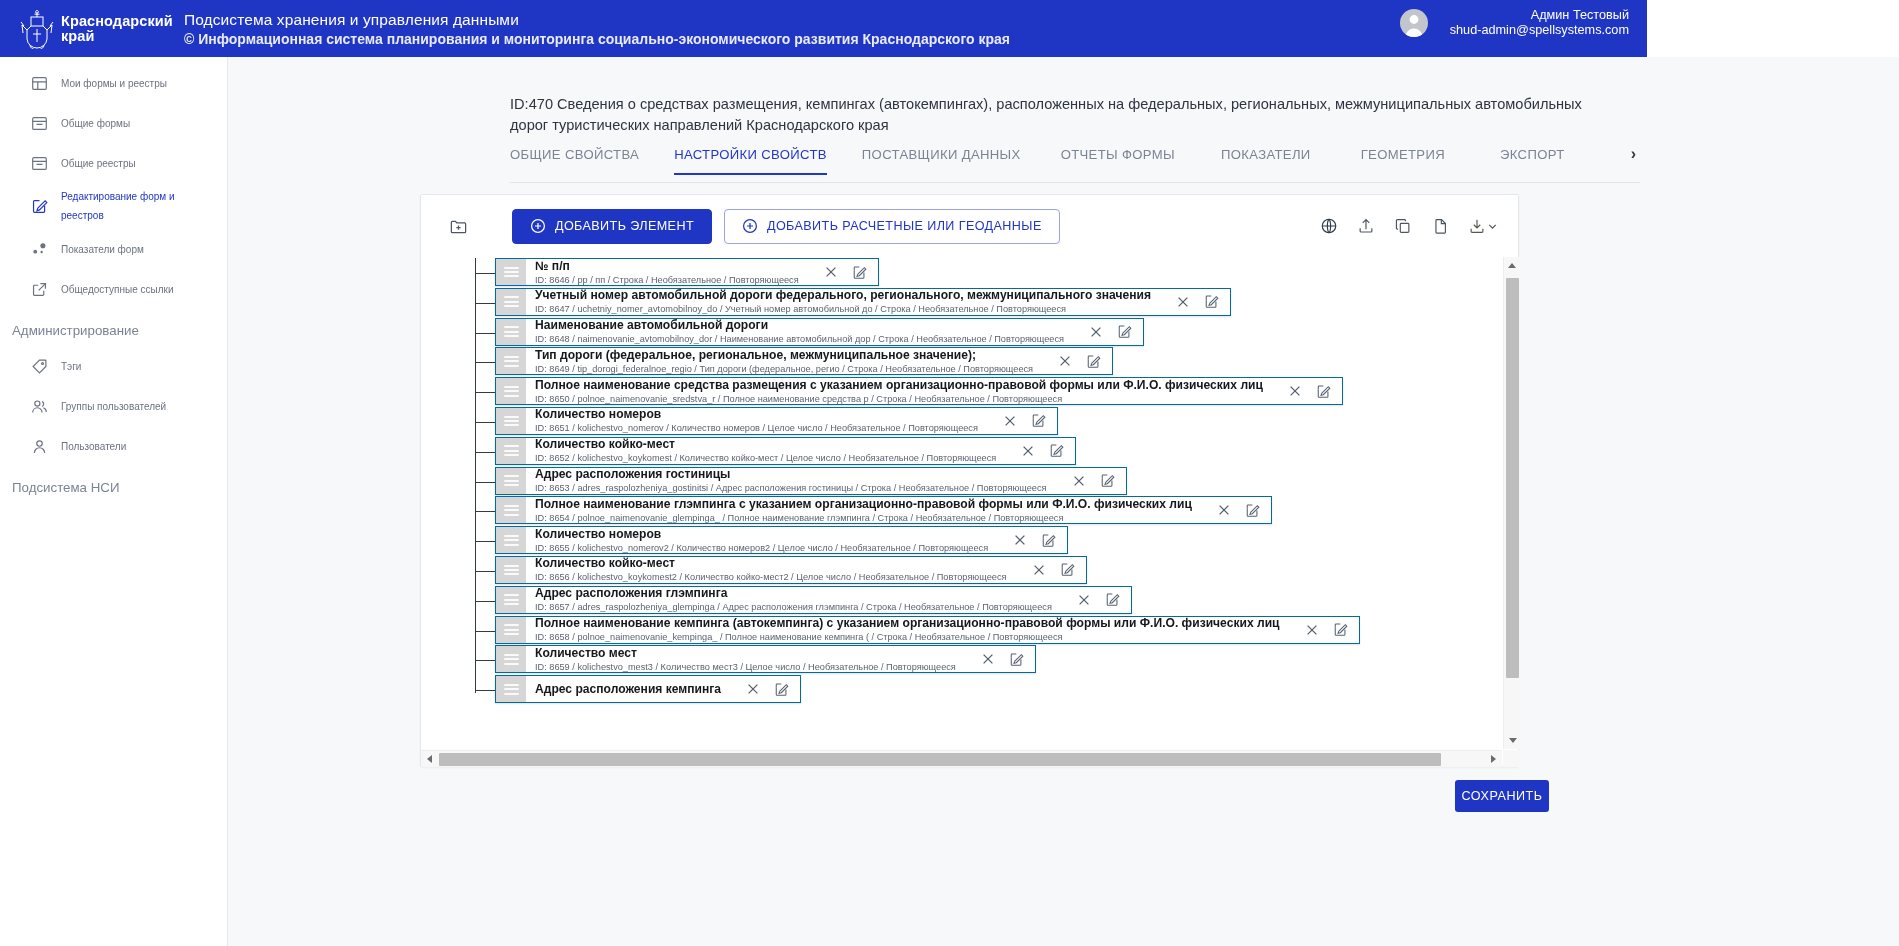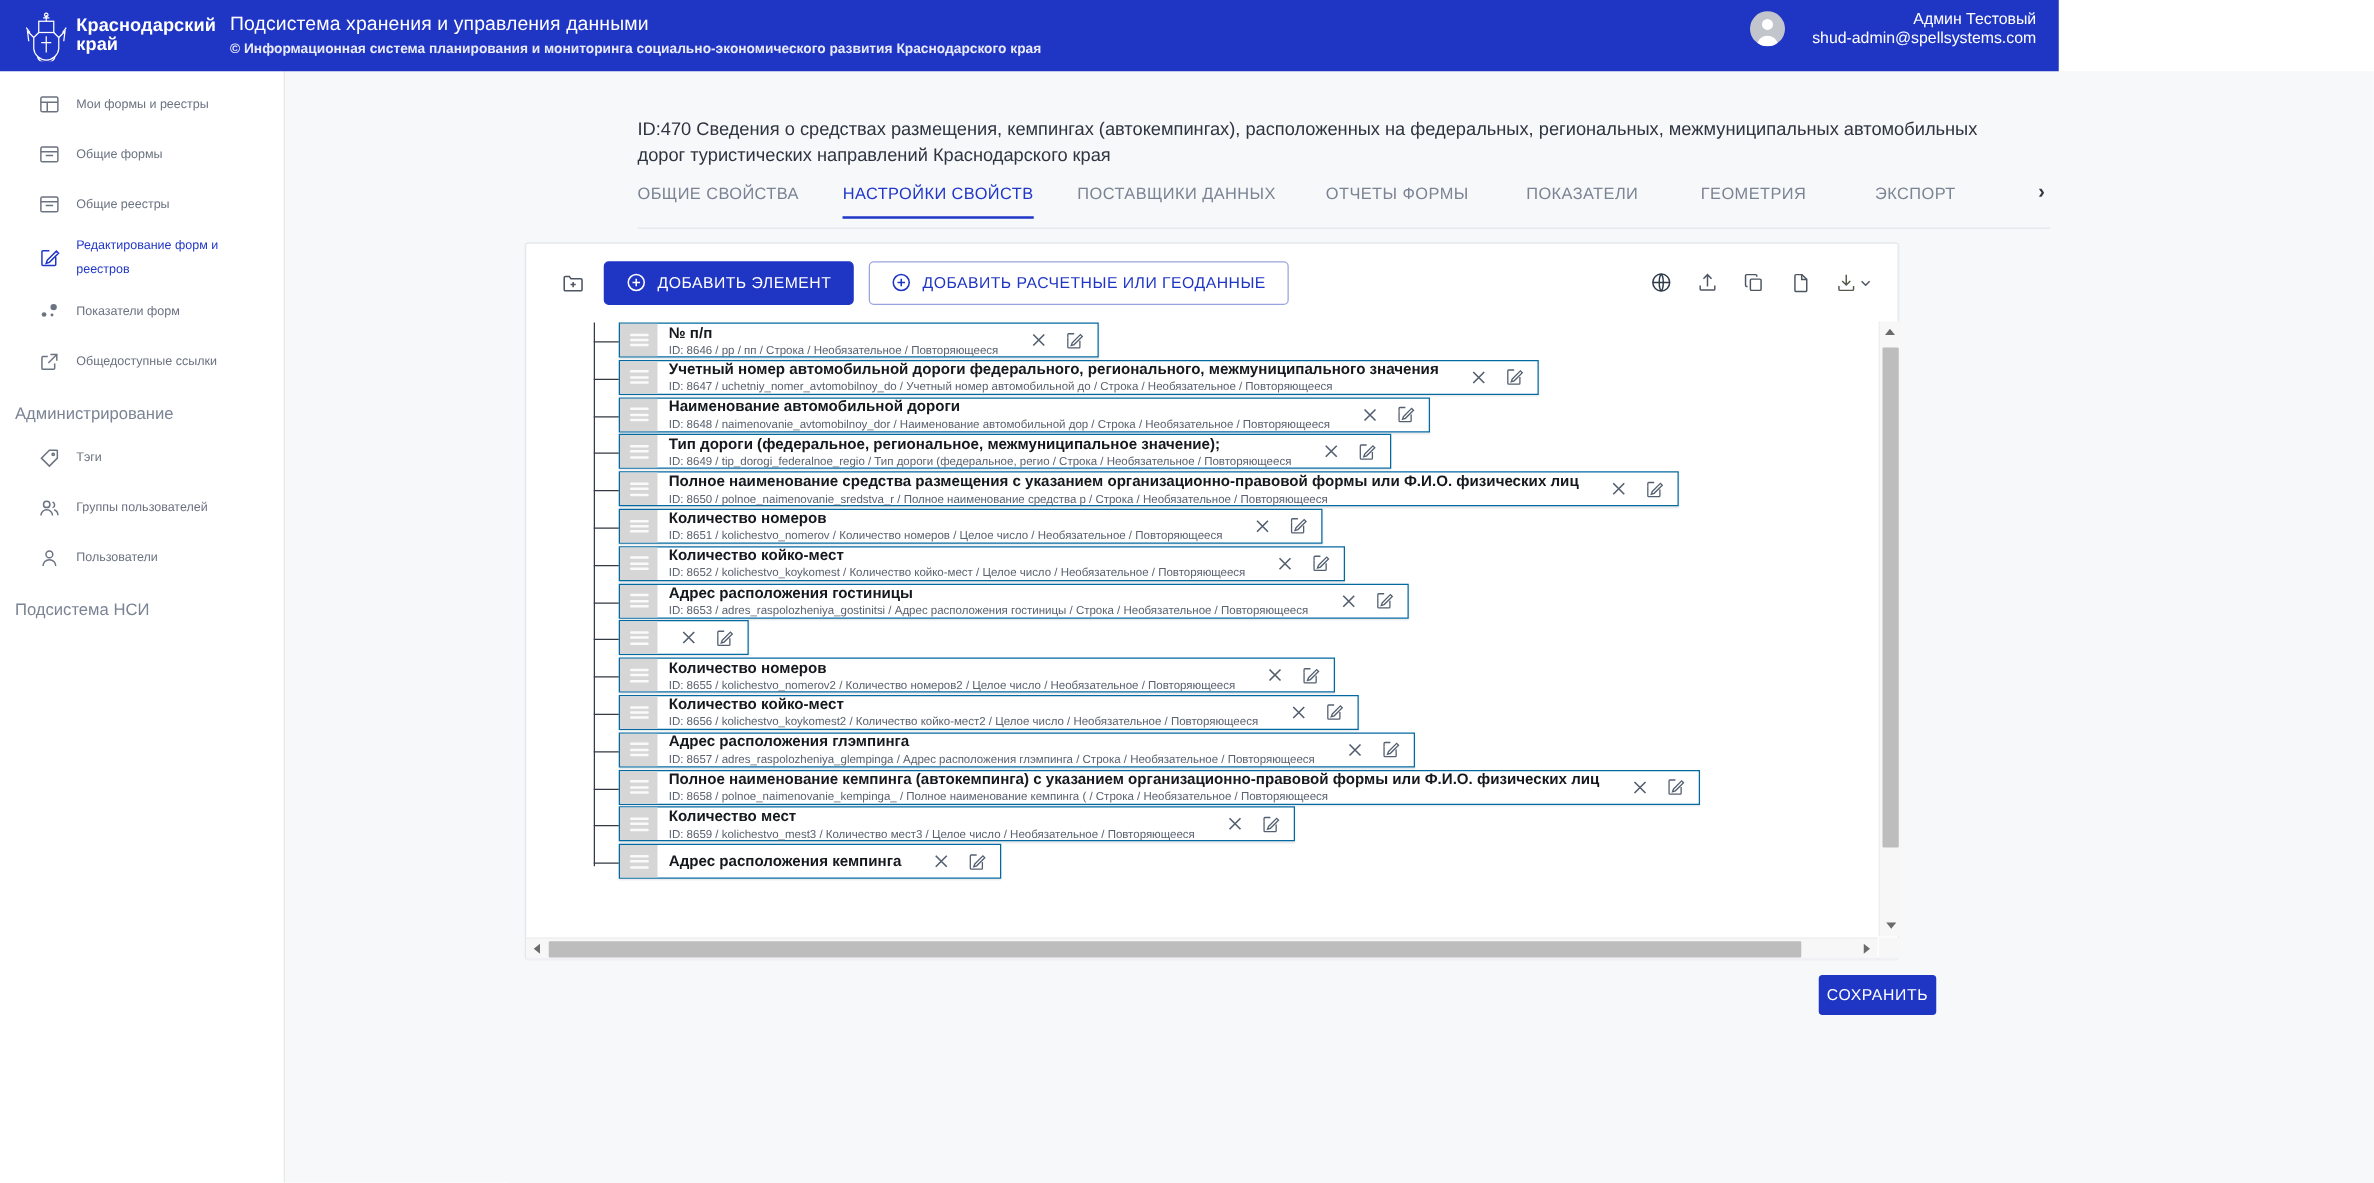--- a/index.html
+++ b/index.html
@@ -26,21 +26,21 @@
   .brand-name {
     color: #ffffff; font-size: 14.5px; font-weight: 700;
     line-height: 15px; letter-spacing: .1px;
   }
   .app-titles { margin-left: 2px; }
   .app-title {
     color: #ffffff; font-size: 15.5px; font-weight: 400;
     line-height: 19px; letter-spacing: .1px;
   }
   .app-subtitle {
-    color: #e9ebf9; font-size: 11px; font-weight: 700;
+    color: #e9ebf9; font-size: 14px; font-weight: 700;
     line-height: 16px; margin-top: 2px; letter-spacing: 0;
   }
   .user-area {
     position: absolute; right: 18px; top: 8px;
     display: flex; align-items: center; gap: 22px;
   }
   .avatar {
     width: 28px; height: 28px; border-radius: 50%;
     background: #c2c5cc; display: flex; align-items: flex-end; justify-content: center;
     overflow: hidden; flex: 0 0 auto;
@@ -120,21 +120,21 @@
     display: flex; align-items: center; padding: 0 20px 0 23px;
   }
   .folder-btn {
     width: 28px; height: 28px; display: flex; align-items: center; justify-content: center;
     cursor: pointer; flex: 0 0 auto; margin-right: 11px;
   }
   .btn {
     display: inline-flex; align-items: center; gap: 9px;
     height: 35px; padding: 0 17px;
     font-size: 12.6px; letter-spacing: .4px; font-weight: 500;
-    border-radius: 4px; cursor: pointer; white-space: nowrap;
+    border-radius: 4px; cursor: pointer; white-space: nowrap; margin-left: 29px;
   }
   .btn-primary { background: #1f35c4; color: #fff; border: 1px solid #1f35c4; }
   .btn-outline { background: #fff; color: #1f35c4; border: 1px solid #9aa4e0; margin-left: 12px; }
   .btn .plus { width: 16px; height: 16px; flex: 0 0 auto; }
   .tool-icons {
     margin-left: auto; display: flex; align-items: center; gap: 19px;
     color: #4c5562;
   }
   .tool-icons .ti { cursor: pointer; display: flex; align-items: center; }
 
@@ -716,20 +716,24 @@
           <div class="node">
             <div class="elbow" style="top:15px"></div>
             <div class="row">
               <div class="handle">
                   <div class="bars">
                     <i></i>
                     <i></i>
                     <i></i>
                   </div>
                 </div>
+              <div class="row-body">
+                <div class="row-title">Полное наименование глэмпинга с указанием организационно-правовой формы или Ф.И.О. физических лиц</div>
+                <div class="row-meta">ID: 8654 / polnoe_naimenovanie_glempinga_ / Полное наименование глэмпинга / Строка / Необязательное / Повторяющееся</div>
+              </div>
               <div class="row-actions">
                 <span class="act">
                     <svg width="14" height="14" viewBox="0 0 14 14" fill="none" stroke="#546070" stroke-width="1.3">
                       <path d="M2.6 2.6l8.8 8.8M11.4 2.6l-8.8 8.8"></path>
                     </svg>
                   </span>
                 <span class="act">
                     <svg width="15" height="15" viewBox="0 0 18 18" fill="none" stroke="#546070" stroke-width="1.25">
                       <path d="M2.7 6.3V15a.9.9 0 0 0 .9.9h9.8a.9.9 0 0 0 .9-.9V9"></path>
                       <path d="M2.7 6.3V3.3a.9.9 0 0 1 .9-.9h5.2"></path>

